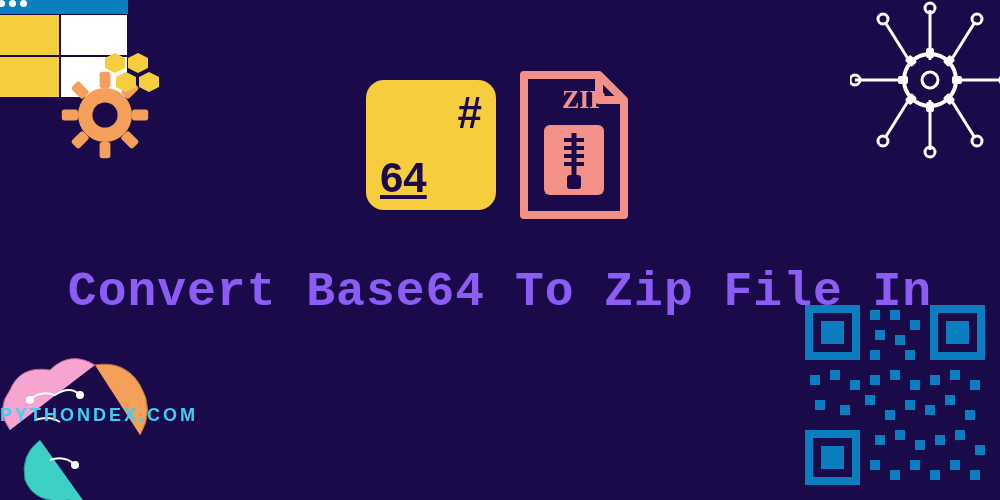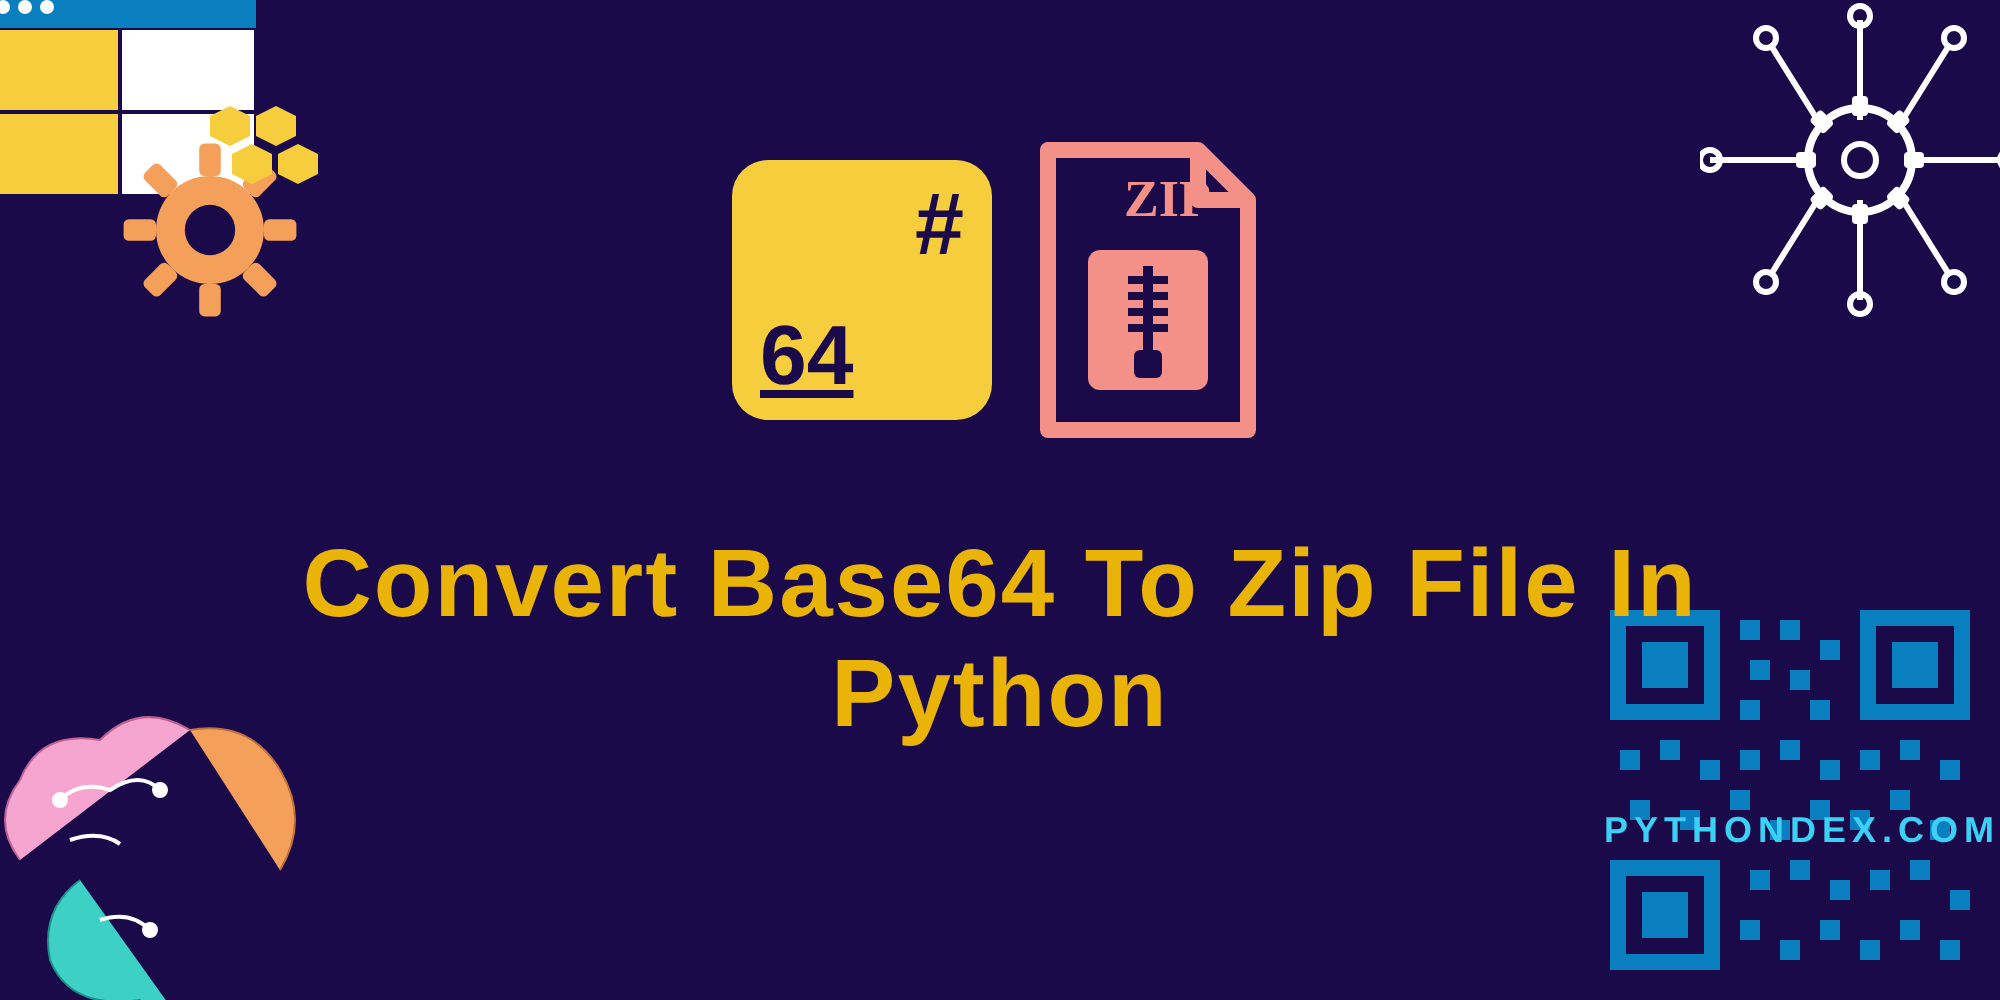--- a/index.html
+++ b/index.html
@@ -78,33 +78,33 @@
     .zip-icon {
       width: 120px;
       height: 150px;
     }
     .title {
       position: absolute;
       top: 265px;
       left: 0;
       width: 100%;
       text-align: center;
-      color: #eab308;
+      color: #8b5cf6;
       font-size: 48px;
       font-weight: 900;
       letter-spacing: 1px;
       line-height: 1.15;
-      font-family: Liberation Sans, sans-serif;
+      font-family: Liberation Mono, monospace;
     }
     .url {
       position: absolute;
       top: 405px;
       left: 0;
       width: 100%;
-      text-align: right;
+      text-align: left;
       color: #3dd0f5;
       font-size: 18px;
       font-weight: 600;
       letter-spacing: 3px;
     }
     .browser-window {
       background: #fff;
       border-radius: 6px;
       width: 140px;
       height: 110px;
@@ -327,16 +327,15 @@
     <line x1="50" y1="78" x2="70" y2="78" stroke="#1a0a4a" stroke-width="4"></line>
     <line x1="50" y1="86" x2="70" y2="86" stroke="#1a0a4a" stroke-width="4"></line>
     <line x1="50" y1="94" x2="70" y2="94" stroke="#1a0a4a" stroke-width="4"></line>
     <rect x="53" y="105" width="14" height="14" rx="3" fill="#1a0a4a"></rect>
     <text x="48" y="38" font-size="26" font-weight="900" fill="#f39088" font-family="Arial Black">ZIP</text>
   </svg>
 </div>
 
 <div class="title">
   <div>Convert Base64 To Zip File In</div>
-  <div>Python</div>
 </div>
 
 <div class="url">PYTHONDEX.COM</div>
 
 </body></html>

